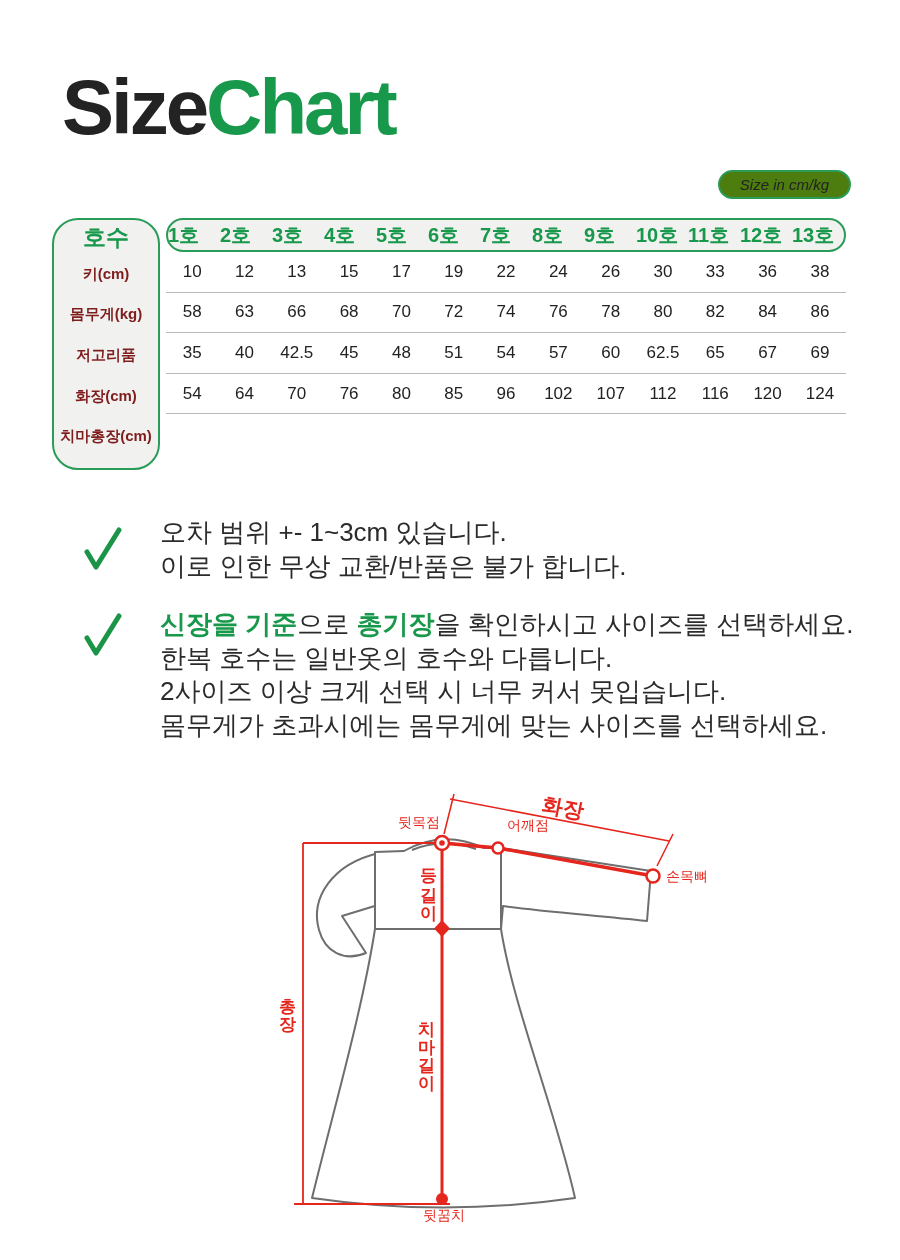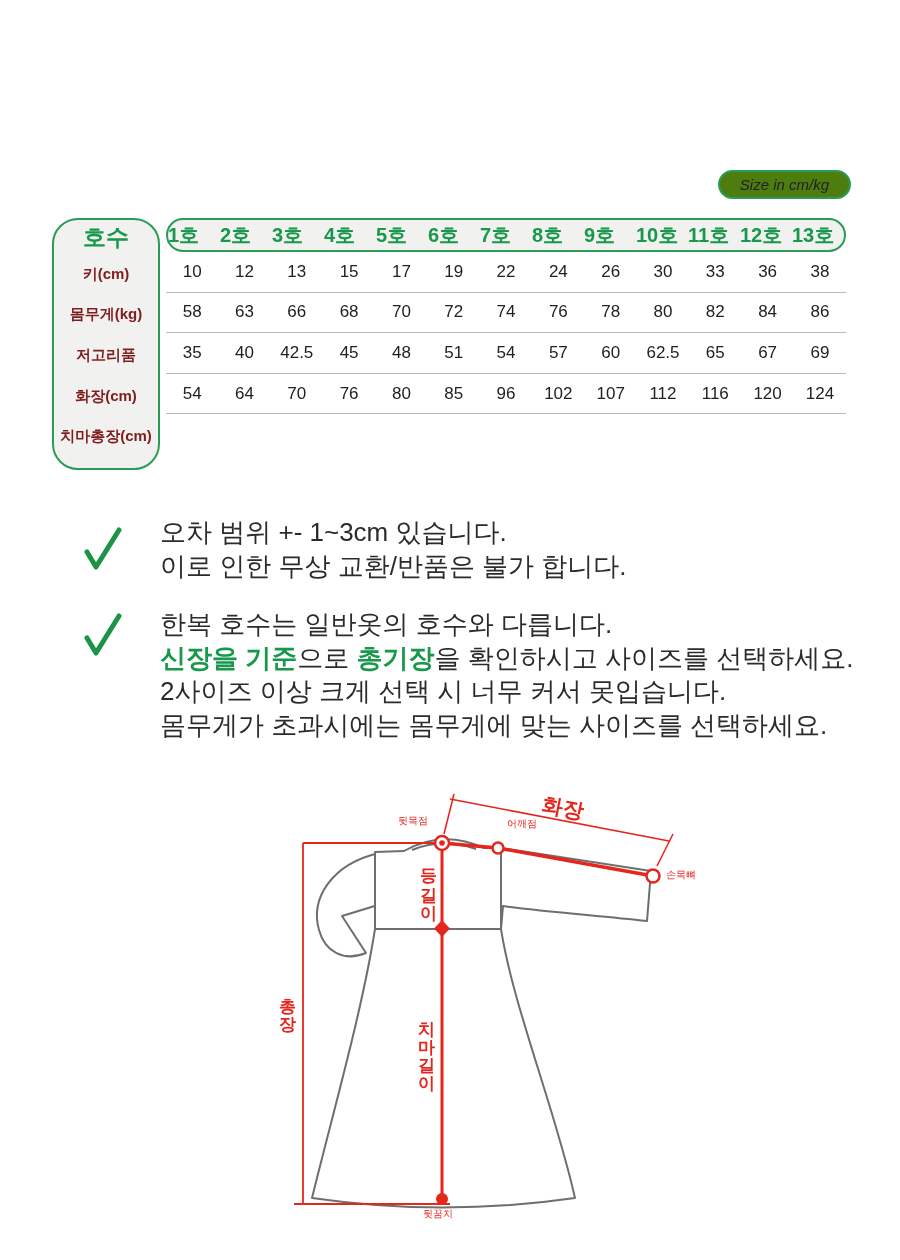--- a/index.html
+++ b/index.html
@@ -36,30 +36,31 @@
   .dcell { flex:1; text-align:center; font-size:17px; color:#222; font-weight:500; }
 
   
   .check { position:absolute; width:40px; height:48px; }
   .note { position:absolute; left:160px; font-size:26px; line-height:33.5px; color:#2b2b2b; }
   .grn { color:#17984a; font-weight:bold; }
 
   
   .diagram { position:absolute; left:260px; top:780px; width:470px; height:478px; }
   .diagram svg { position:absolute; left:0; top:0; }
-  .dlabel { position:absolute; color:#e5261d; font-size:10px; white-space:nowrap; }
+  .dlabel { position:absolute; color:#e5261d; font-size:14px; white-space:nowrap; }
   .dlabel.big { font-size:21px; font-weight:bold; }
   .vtext { writing-mode:vertical-rl; text-orientation:upright; font-size:17px;
     font-weight:bold; letter-spacing:1px; }
 </style>
 </head>
 <body>
 
 <div class="page">
 
+  <h1 class="title"><span class="t-black">Size</span><span class="t-green">Chart</span></h1>
 
   <div class="unit-badge">Size in cm/kg</div>
 
   <div class="size-table">
     <div class="label-col">
       <div class="corner-cell">호수</div>
       <div id="row-labels">
           <div class="label-cell">키(cm)</div>
           <div class="label-cell">몸무게(kg)</div>
           <div class="label-cell">저고리품</div>
@@ -153,22 +154,22 @@
   </svg>
   <div class="note" style="top:516px;">
     <div>오차 범위 +- 1~3cm 있습니다.</div>
     <div>이로 인한 무상 교환/반품은 불가 합니다.</div>
   </div>
 
   <svg class="check" style="left:83px; top:610px;" viewBox="0 0 40 48">
     <path d="M4 28 L13 43 L36 6" stroke="#1c9447" stroke-width="5" fill="none" stroke-linecap="round" stroke-linejoin="round"></path>
   </svg>
   <div class="note" style="top:608px;">
+    <div><span class="grn">신장을 기준</span><span>으로 </span><span class="grn">총기장</span><span>을 확인하시고 사이즈를 선택하세요.</span></div>
     <div>한복 호수는 일반옷의 호수와 다릅니다.</div>
-    <div><span class="grn">신장을 기준</span><span>으로 </span><span class="grn">총기장</span><span>을 확인하시고 사이즈를 선택하세요.</span></div>
     <div>2사이즈 이상 크게 선택 시 너무 커서 못입습니다.</div>
     <div>몸무게가 초과시에는 몸무게에 맞는 사이즈를 선택하세요.</div>
   </div>
 
   <div class="diagram">
     <svg width="470" height="478" viewBox="260 780 470 478">
 
       <g stroke="#6e6e6e" stroke-width="2" fill="#ffffff" stroke-linejoin="round">
 
         <path d="M375,929 C362,1012 332,1116 312,1198 Q443,1217 575,1198 C556,1112 513,1006 501,929 L375,929"></path>

